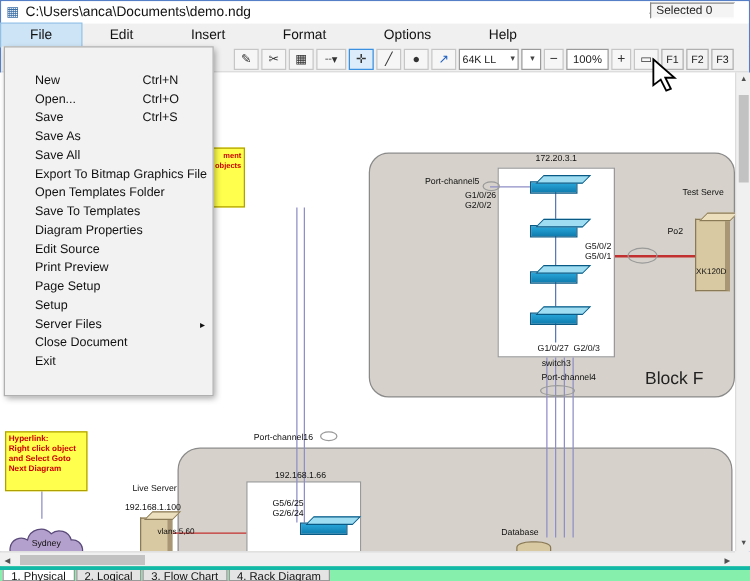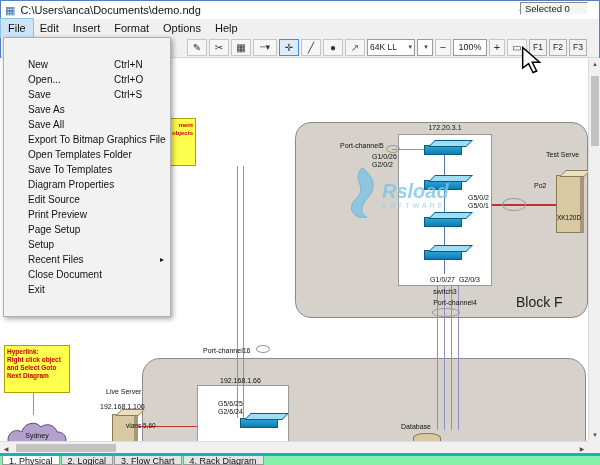--- a/index.html
+++ b/index.html
@@ -10,21 +10,21 @@
     box-shadow: inset 0 0 0 1px #5580c8;
   }
   
   .titlebar { position:absolute; left:1px; top:1px; right:1px; height:18px; background:#ffffff; display:flex; align-items:center; }
   .app-icon { font-size:11px; color:#3a6ea5; margin:0 5px 0 4px; line-height:18px; }
   .title-text { font-size:11px; color:#111; white-space:nowrap; }
   .win-controls { margin-left:auto; display:flex; height:18px; }
   .win-btn { width:30px; height:18px; display:flex; align-items:center; justify-content:center; font-size:9px; color:#222; }
   
   .menubar { position:absolute; left:1px; top:19px; right:1px; height:18px; background:#f0f0f0; display:flex; align-items:stretch; }
-  .mb-item { padding:0 7px; font-size:11px; line-height:18px; color:#111; }
+  .mb-item { padding:0 23px; font-size:11px; line-height:18px; color:#111; }
   .mb-item.active { background:#cde4f7; outline:1px solid #90c0e8; }
   .sel-status { position:absolute; right:12px; top:2px; width:68px; height:13px; font-size:9.5px; line-height:12px; padding-left:4px;
     background:#f4f4f4; border:1px solid; border-color:#888 #fff #fff #888; color:#222; }
   
   .toolbar { position:absolute; left:1px; top:37px; right:1px; height:21px; background:#f0f0f0; border-bottom:1px solid #d6d6d6;
     display:flex; align-items:center; gap:2px; padding-left:186px; }
   .tbtn { width:20px; height:17px; border:1px solid #c6c6c6; background:#f6f6f6; font-size:10px; color:#333;
     display:flex; align-items:center; justify-content:center; }
   .tbtn.wide { width:24px; font-size:9px; }
   .tbtn.active { border:1px solid #3c90e0; background:#dcecfa; }
@@ -203,29 +203,20 @@
     <div class="dlbl" style="left:401px;top:365px;">Database</div>
     <div class="dlbl c" style="left:6px;top:374px;width:62px;">Sydney</div>
 
     <div class="note frag" style="left:142px;top:60px;width:54px;height:48px;font-size:6px;">ment
 ts objects</div>
     <div class="note" style="left:4px;top:287px;width:66px;height:48px;">Hyperlink:
 Right click object
 and Select Goto
 Next Diagram</div>
 
-    <div class="watermark" style="left:342px;top:108px;">
-      <svg width="36" height="56" viewBox="0 0 36 56">
-        <path d="M20,2 C8,16 28,20 13,34 C4,44 14,54 25,51 C16,47 20,38 27,30 C36,19 29,8 20,2 Z" fill="#7fc3e6" stroke="#5aaed6" stroke-width="1"></path>
-      </svg>
-      <div>
-        <div class="wm-text1">Rsload</div>
-        <div class="wm-text2">SOFTWARE</div>
-      </div>
-    </div>
   </div>
 
   <div class="vscroll">
     <span class="sarrow" style="top:0;">▲</span>
     <div class="vthumb"></div>
     <span class="sarrow" style="bottom:0;">▼</span>
   </div>
   <div class="hscroll">
     <span class="sarrow" style="left:0;">◀</span>
     <div class="hthumb"></div>
@@ -320,21 +311,21 @@
         <span class="mi-arrow"></span>
       </div>
 
       <div class="mi">
         <span class="mi-label">Setup</span>
         <span class="mi-short"></span>
         <span class="mi-arrow"></span>
       </div>
 
       <div class="mi">
-        <span class="mi-label">Recent Files</span>
+        <span class="mi-label">Server Files</span>
         <span class="mi-short"></span>
         <span class="mi-arrow">▸</span>
       </div>
 
       <div class="mi">
         <span class="mi-label">Close Document</span>
         <span class="mi-short"></span>
         <span class="mi-arrow"></span>
       </div>
 

